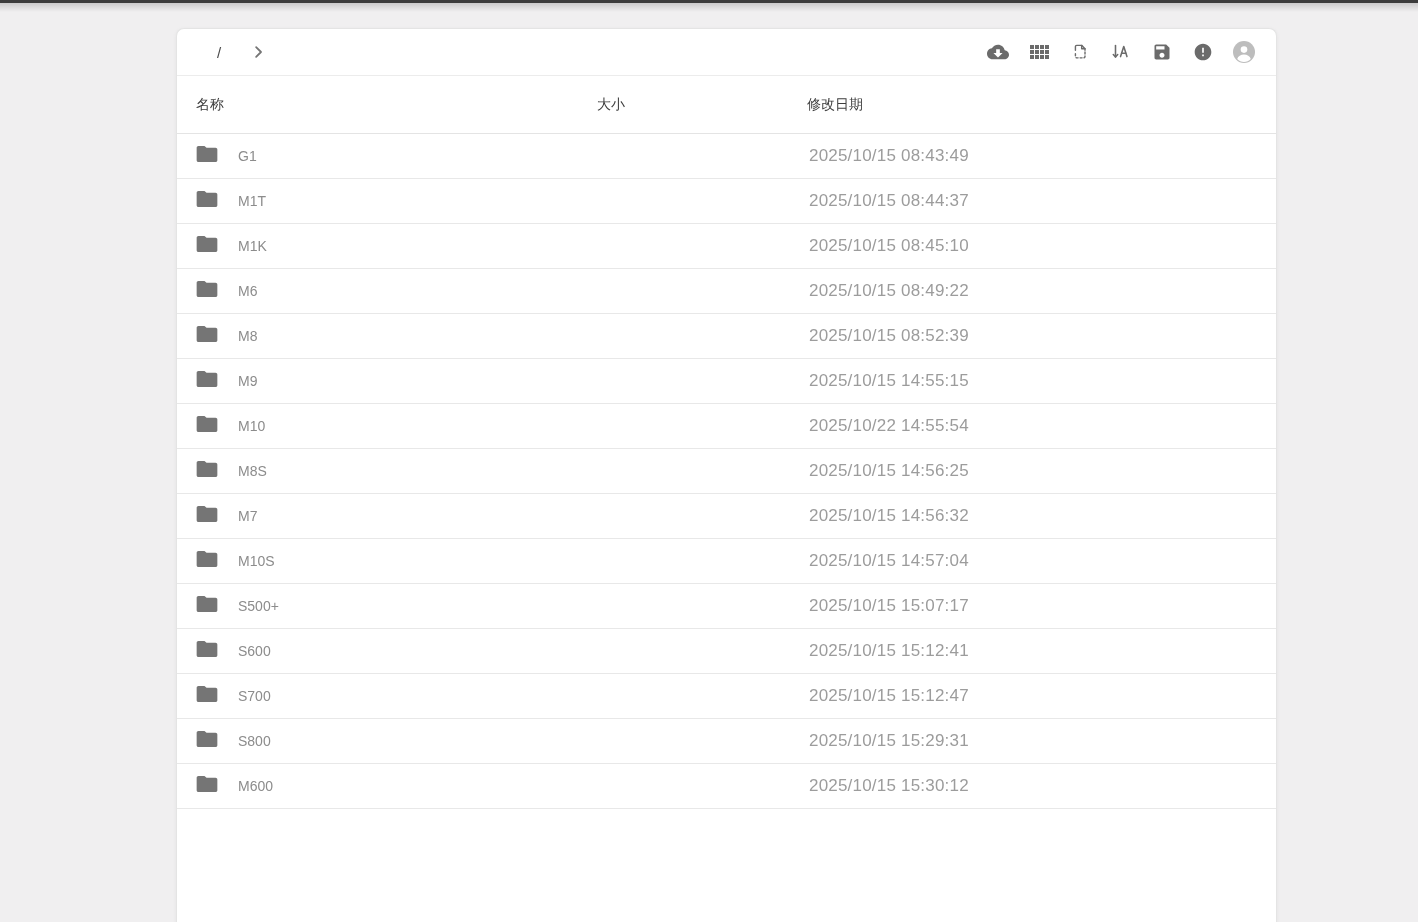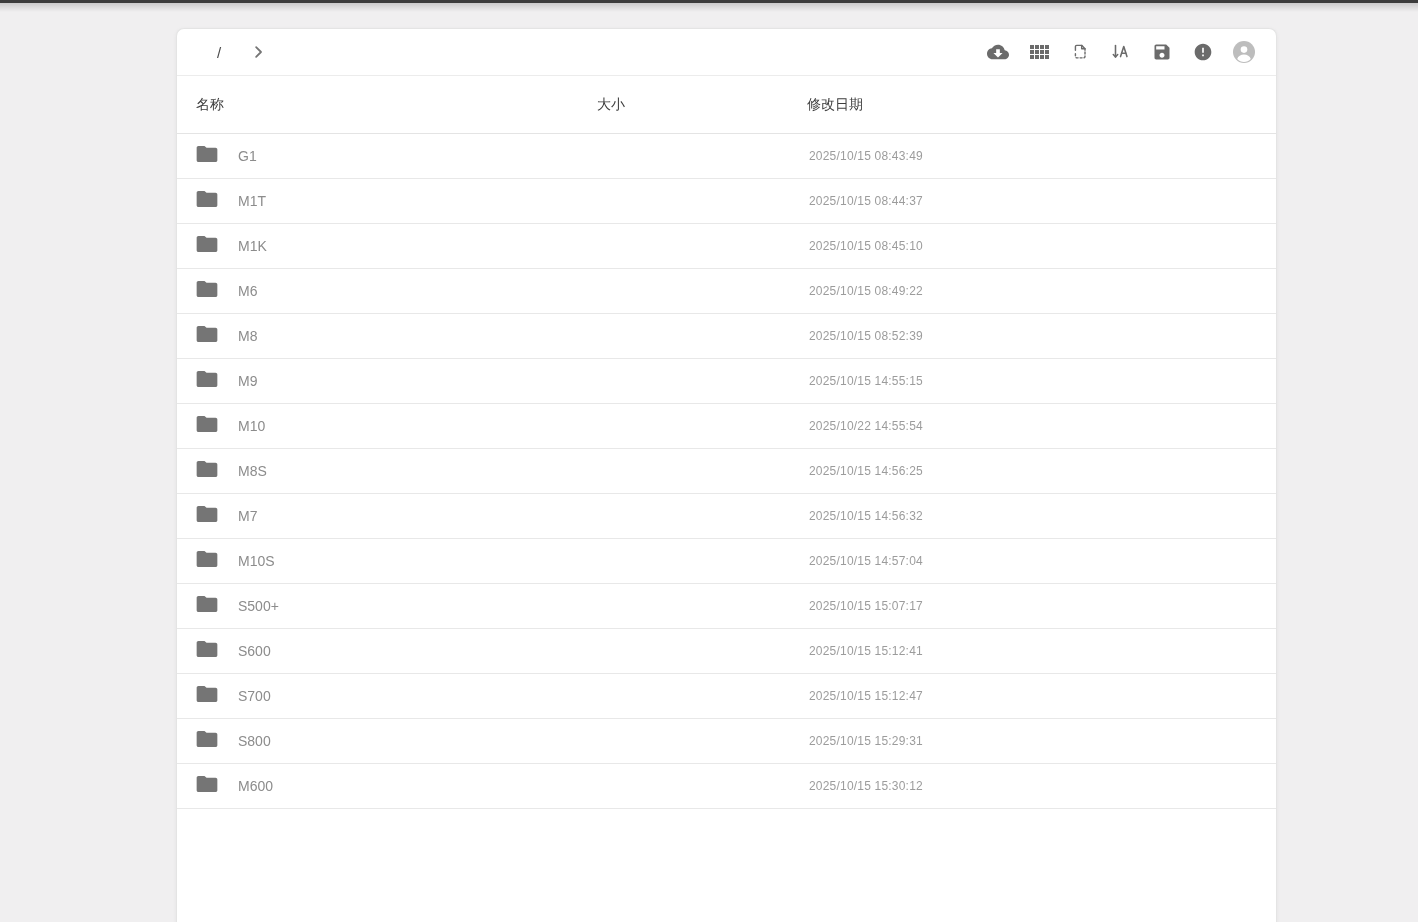--- a/index.html
+++ b/index.html
@@ -31,21 +31,21 @@
   .col-date-h { left:630px; }
 
   .row { height:45px; position:relative; border-bottom:1px solid #e8e8e8;
     cursor:pointer; }
   .row .folder { position:absolute; left:19px; top:50%; transform:translateY(-50%); }
   .row .fname { position:absolute; left:61px; top:50%; transform:translateY(-50%);
     font-size:14px; color:#8c8c8c; }
   .row .fsize { position:absolute; left:409px; top:50%; transform:translateY(-50%);
     font-size:14px; color:#9c9c9c; }
   .row .fdate { position:absolute; left:632px; top:50%; transform:translateY(-50%);
-    font-size:12px; color:#9c9c9c; letter-spacing:0.2px; }
+    font-size:17px; color:#9c9c9c; letter-spacing:0.2px; }
 </style>
 </head>
 <body>
 
 <div class="top-edge"></div>
 <div class="top-edge-shadow"></div>
 
 <div class="panel">
 
   <div class="toolbar">

